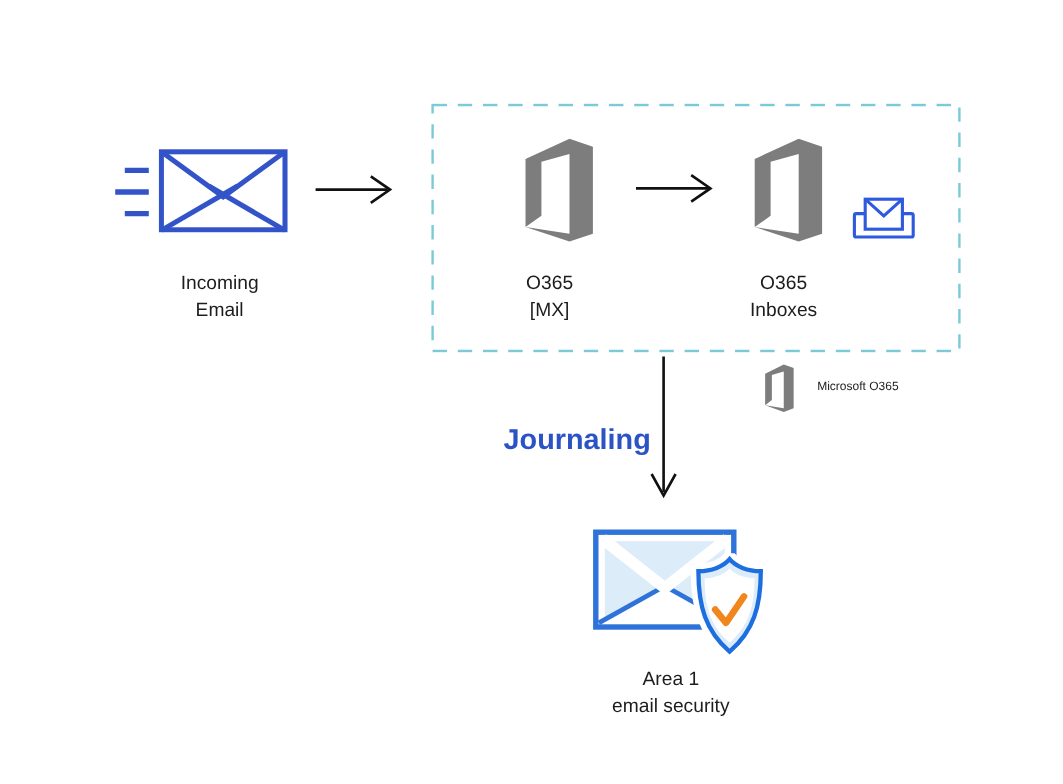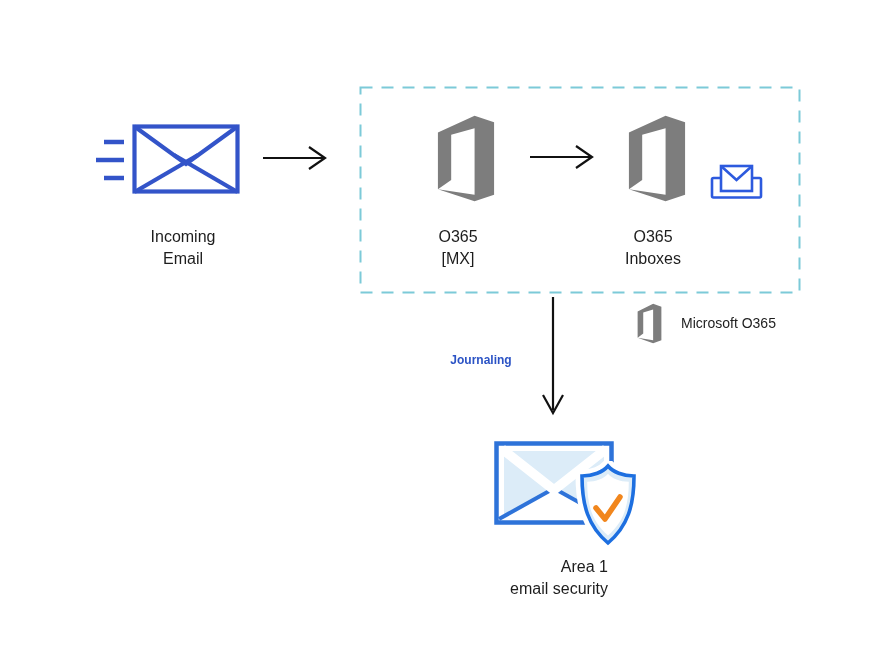--- a/index.html
+++ b/index.html
@@ -17,29 +17,29 @@
     transform:translateX(-50%);
     text-align:center;
     font-size:16px;
     line-height:22px;
     color:var(--text-dark);
     white-space:nowrap;
   }
   .lbl span{display:block;}
   .legend-text{
     position:absolute;
-    font-size:14px;
+    font-size:10px;
     color:var(--text-dark);
     line-height:42px;
     white-space:nowrap;
   }
   .journaling{
     position:absolute;
     transform:translateX(-50%);
-    font-size:12px;
+    font-size:24px;
     font-weight:600;
     color:var(--journaling-blue);
     white-space:nowrap;
   }
   
   .st-royal{stroke:var(--royal-blue);}
   .st-azure{stroke:var(--azure-blue);}
   .st-shield{stroke:var(--shield-blue);}
   .st-inbox{stroke:var(--inbox-blue);}
   .st-orange{stroke:var(--orange);}
@@ -132,18 +132,18 @@
     <path d="M9 9 L61 50 L113 9" stroke="#ffffff" fill="none" stroke-width="9.5"></path>
   </svg>
 
   <svg class="abs" style="left:559px;top:461px;" width="68" height="88" viewBox="0 0 68 88">
     <path d="M34 5 C29 11 19 15 8 15 C8 44 14 65 34 82 C54 65 60 44 60 15 C49 15 39 11 34 5 Z" stroke="#ffffff" fill="#ffffff" stroke-width="13"></path>
     <path d="M34 5 C29 11 19 15 8 15 C8 44 14 65 34 82 C54 65 60 44 60 15 C49 15 39 11 34 5 Z" class="st-shield fl-light" stroke-width="3.6"></path>
     <path d="M34 5 C29 11 19 15 8 15 C8 44 14 65 34 82 C54 65 60 44 60 15 C49 15 39 11 34 5 Z" transform="translate(6.8,8.8) scale(0.8)" class="fl-white" stroke="none"></path>
     <polyline points="22,47 31,58 46,36" class="st-orange fl-none" stroke-width="5.5" stroke-linecap="round" stroke-linejoin="round"></polyline>
   </svg>
 
-  <div class="lbl" style="left:544px;top:556px;text-align:right;">
+  <div class="lbl" style="left:544px;top:556px;">
     <span>Area 1</span>
     <span>email security</span>
   </div>
 
 </div>
 
 </body></html>

